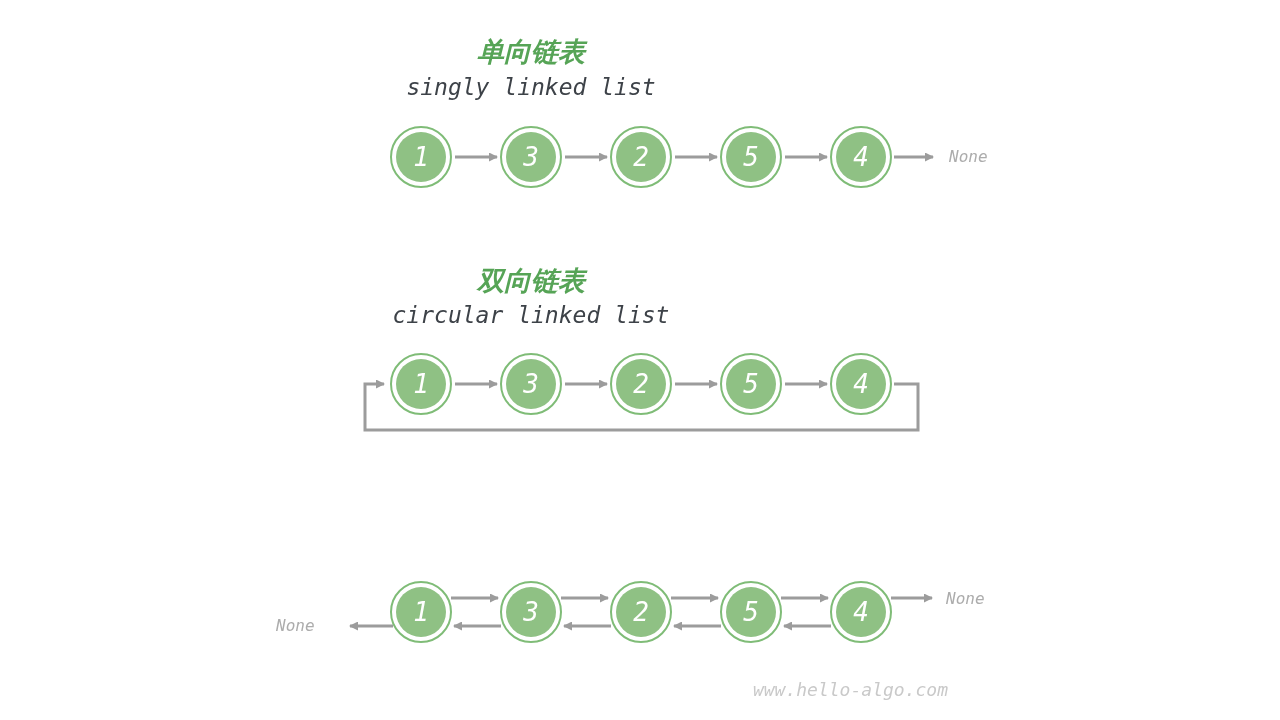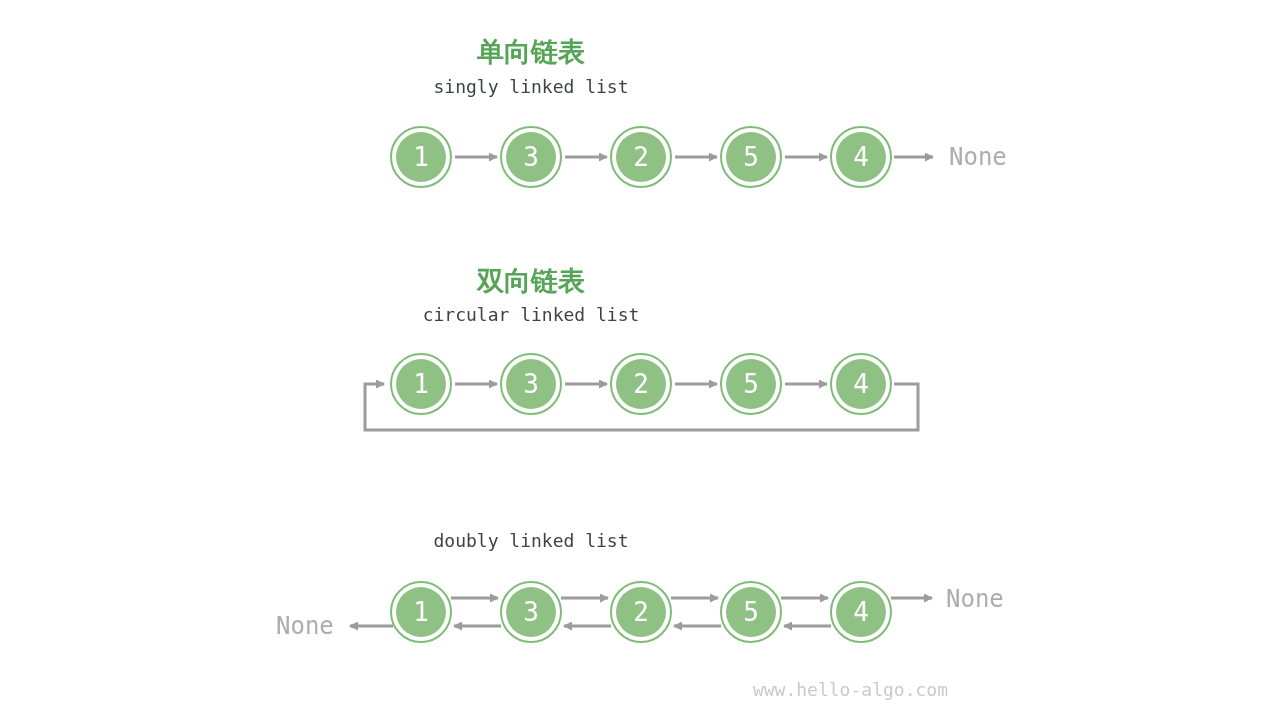--- a/index.html
+++ b/index.html
@@ -7,20 +7,21 @@
     padding: 0;
     background: #ffffff;
   }
   .canvas {
     position: relative;
     width: 1016px;
     height: 720px;
     background: var(--page-bg, #ffffff);
     overflow: hidden;
     font-family: "DejaVu Sans", sans-serif;
+    font-style: italic;
   }
   .arrows-layer {
     position: absolute;
     left: 0; top: 0;
     width: 1280px; height: 720px;
   }
   .section-title {
     position: absolute;
     left: 0;
     width: 1062px;
@@ -30,21 +31,21 @@
     font-size: 27px;
     line-height: 32px;
     color: var(--title-green, #56A456);
   }
   .section-subtitle {
     position: absolute;
     left: 0;
     width: 1062px;
     text-align: center;
     font-family: "DejaVu Sans Mono", monospace;
-    font-size: 18px;
+    font-size: 23px;
     line-height: 26px;
     color: var(--subtitle-text, #3D4248);
   }
   .node {
     position: absolute;
     width: 62px;
     height: 62px;
     box-sizing: border-box;
     border-radius: 50%;
     border: 2.5px solid var(--node-ring, #7FBC77);
@@ -61,21 +62,21 @@
     color: var(--node-text, #ffffff);
     font-family: "DejaVu Sans Mono", monospace;
     font-size: 26px;
     display: flex;
     align-items: center;
     justify-content: center;
   }
   .none-label {
     position: absolute;
     font-family: "DejaVu Sans Mono", monospace;
-    font-size: 24px;
+    font-size: 16px;
     line-height: 28px;
     color: var(--none-gray, #ACACAC);
   }
   .watermark {
     position: absolute;
     right: 68px;
     top: 679px;
     font-family: "DejaVu Sans Mono", monospace;
     font-size: 18px;
     color: var(--watermark-gray, #C9C9C9);
@@ -156,21 +157,20 @@
   <div class="node" style="left:610px;top:353px">
     <div class="node-val">2</div>
   </div>
   <div class="node" style="left:720px;top:353px">
     <div class="node-val">5</div>
   </div>
   <div class="node" style="left:830px;top:353px">
     <div class="node-val">4</div>
   </div>
 
-  <div class="section-subtitle" style="top:528px">doubly linked list</div>
 
   <div class="node" style="left:390px;top:581px">
     <div class="node-val">1</div>
   </div>
   <div class="node" style="left:500px;top:581px">
     <div class="node-val">3</div>
   </div>
   <div class="node" style="left:610px;top:581px">
     <div class="node-val">2</div>
   </div>

